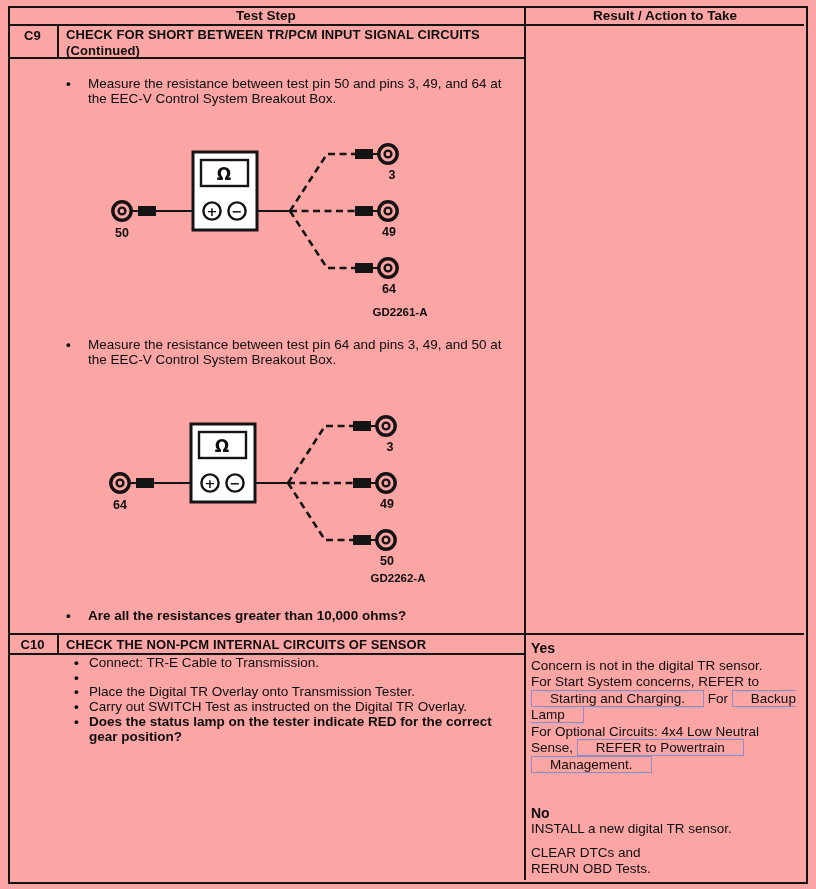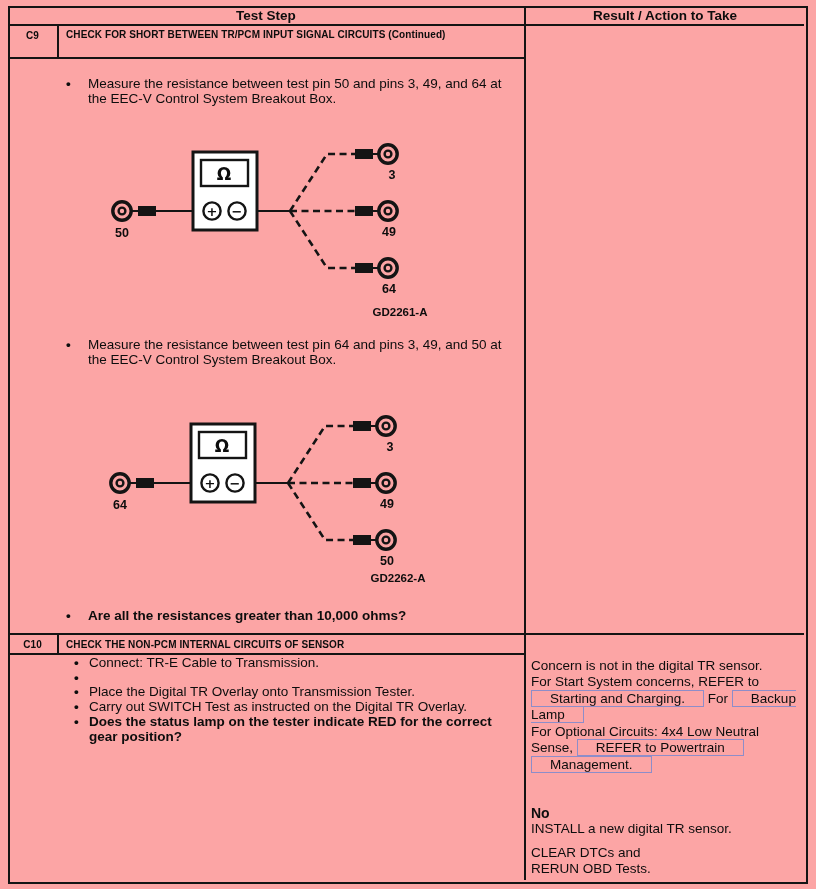--- a/index.html
+++ b/index.html
@@ -3,21 +3,21 @@
 <meta charset="utf-8">
 <style>
   html,body { margin:0; padding:0; background:#ffffff; }
   .page {
     position:relative; width:816px; height:889px; background:#fca5a5;
     font-family:"Liberation Sans", sans-serif; color:#0d0d0d; overflow:hidden;
   }
   .abs { position:absolute; }
   .rule { position:absolute; background:#141414; }
   .bold { font-weight:bold; }
-  .cell-title { font-weight:bold; font-size:10px; line-height:15.5px; letter-spacing:0.1px; }
+  .cell-title { font-weight:bold; font-size:13px; line-height:15.5px; letter-spacing:0.1px; }
   .hdr { font-weight:bold; font-size:13.5px; text-align:center; }
   .body-text { font-size:13.5px; line-height:15px; }
   .bullet { position:absolute; display:flex; }
   .bullet .dot { width:22px; flex:0 0 22px; font-size:13.5px; line-height:15px; }
   .bullet .dot::before { content:"\2022"; font-weight:bold; }
   .bullet .btxt { flex:1; }
   .caption { position:absolute; font-weight:bold; font-size:11.5px; text-align:center; width:120px; }
   .pinlbl { font:bold 12.5px "Liberation Sans", sans-serif; }
   .omega { font:bold 17px "DejaVu Sans", sans-serif; }
   .pm { font:bold 13px "DejaVu Sans", sans-serif; }
@@ -176,20 +176,21 @@
     <div class="bullet2">
       <span class="dot2"></span>
       <span>Carry out SWITCH Test as instructed on the Digital TR Overlay.</span>
     </div>
     <div class="bullet2 bold" style="width:428px;">
       <span class="dot2"></span>
       <span>Does the status lamp on the tester indicate RED for the correct gear position?</span>
     </div>
   </div>
 
+  <div class="yes-col bold" style="top:640px; font-size:14px;">Yes</div>
 
   <div class="yes-col" style="top:658px;">
     <div><span>Concern is not in the digital TR sensor.</span></div>
     <div><span>For Start System concerns, REFER to</span></div>
     <div><span class="lnk">Starting and Charging.</span><span> For </span><span class="lnk">Backup Lamp</span></div>
     <div><span>For Optional Circuits: 4x4 Low Neutral</span></div>
     <div><span>Sense, </span><span class="lnk">REFER to Powertrain</span></div>
     <div style="margin-top:1px;"><span class="lnk">Management.</span></div>
   </div>
 

